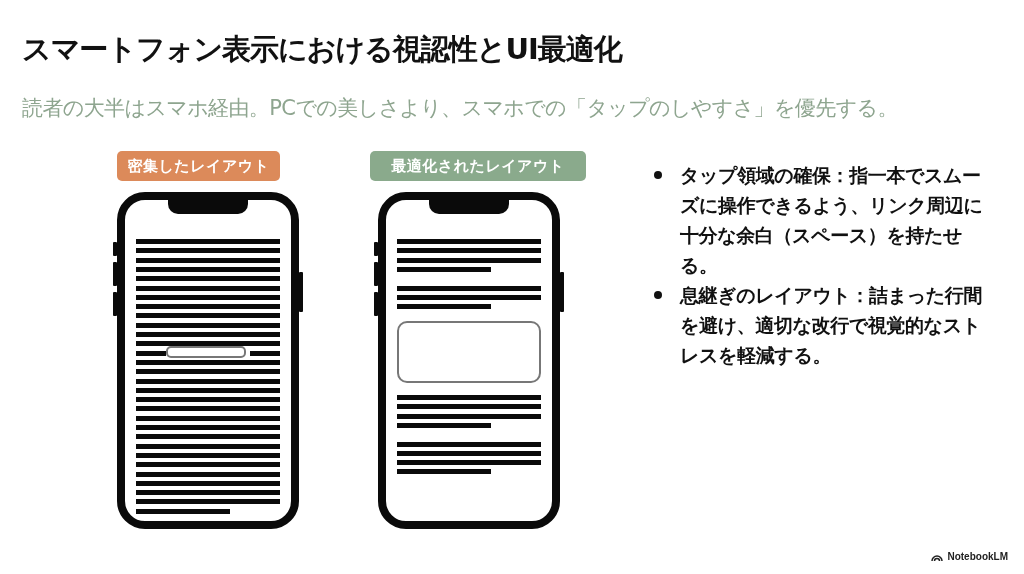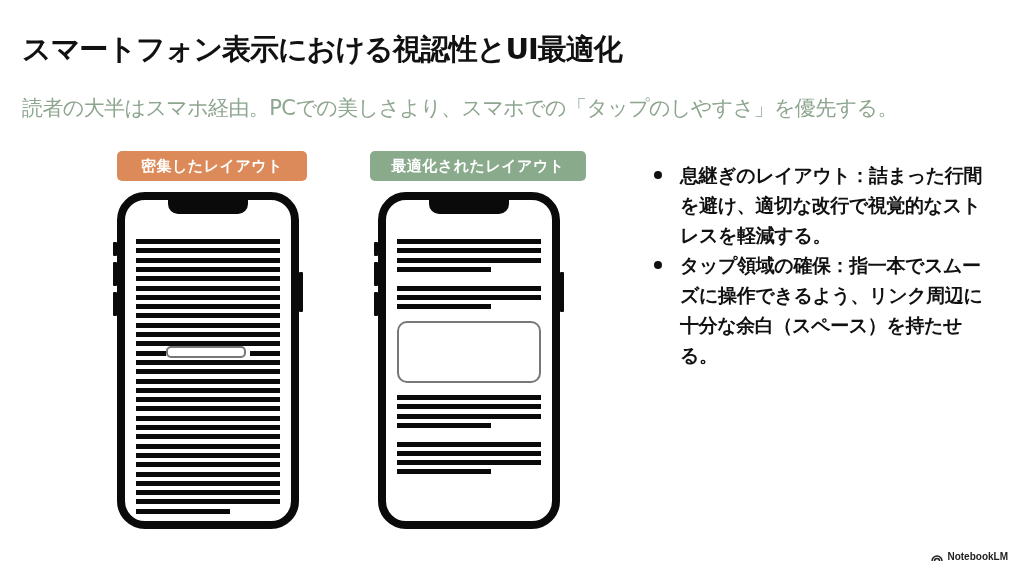--- a/index.html
+++ b/index.html
@@ -13,21 +13,21 @@
   }
   .subtitle {
     position:absolute; left:22px; top:94px; font-size:21px; color:#8ea58f;
     letter-spacing:-0.6px; white-space:nowrap;
   }
   .badge {
     position:absolute; top:151px; height:30px; border-radius:5px;
     color:#ffffff; font-size:15px; font-weight:bold; display:flex; align-items:center; justify-content:center;
     letter-spacing:0.5px; white-space:nowrap;
   }
-  .badge-dense { left:117px; width:190px; background:#dc8a5a; }
+  .badge-dense { left:117px; width:163px; background:#dc8a5a; }
   .badge-opt { left:370px; width:216px; background:#8aaa8c; }
 
   .phone {
     position:absolute; top:192px; width:182px; height:337px;
     border:8px solid #0a0a0a; border-radius:28px; box-sizing:border-box; background:#fff;
   }
   .phone-left { left:117px; }
   .phone-right { left:378px; }
   .notch {
     position:absolute; top:-2px; left:43px; width:80px; height:16px; background:#0a0a0a;
@@ -131,25 +131,25 @@
     <div class="line" style="left: 11px; top: 222.9px; width: 94px;"></div>
     <div class="line" style="left: 11px; top: 241.5px; width: 144px;"></div>
     <div class="line" style="left: 11px; top: 250.8px; width: 144px;"></div>
     <div class="line" style="left: 11px; top: 260.1px; width: 144px;"></div>
     <div class="line" style="left: 11px; top: 269.4px; width: 94px;"></div>
   </div>
 
 <div class="points">
   <div class="point">
     <span class="bullet"></span>
-    <span class="point-text">息継ぎのレイアウト：詰まった行間を避け、適切な改行で視覚的なストレスを軽減する。</span>
+    <span class="point-text">タップ領域の確保：指一本でスムーズに操作できるよう、リンク周辺に十分な余白（スペース）を持たせる。</span>
   </div>
   <div class="point">
     <span class="bullet"></span>
-    <span class="point-text">タップ領域の確保：指一本でスムーズに操作できるよう、リンク周辺に十分な余白（スペース）を持たせる。</span>
+    <span class="point-text">息継ぎのレイアウト：詰まった行間を避け、適切な改行で視覚的なストレスを軽減する。</span>
   </div>
 </div>
 
 <div class="brand">
   <svg class="brand-icon" viewBox="0 0 12 8">
     <path d="M1 8 A5 5 0 0 1 11 8" fill="none" stroke="#222" stroke-width="1.5"></path>
     <path d="M3.5 8 A2.5 2.5 0 0 1 8.5 8" fill="none" stroke="#222" stroke-width="1.5"></path>
   </svg>
   <span>NotebookLM</span>
 </div>

